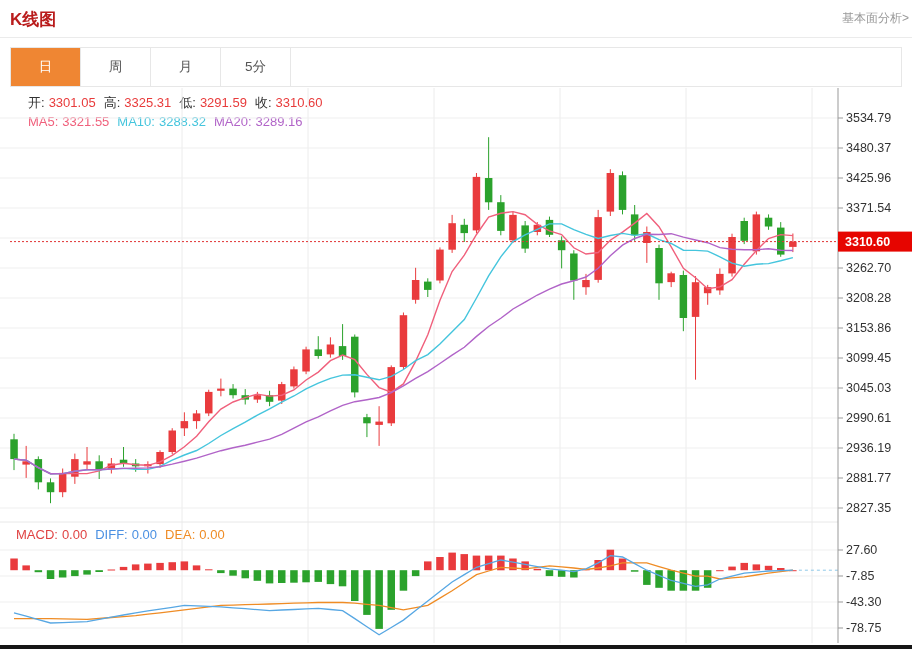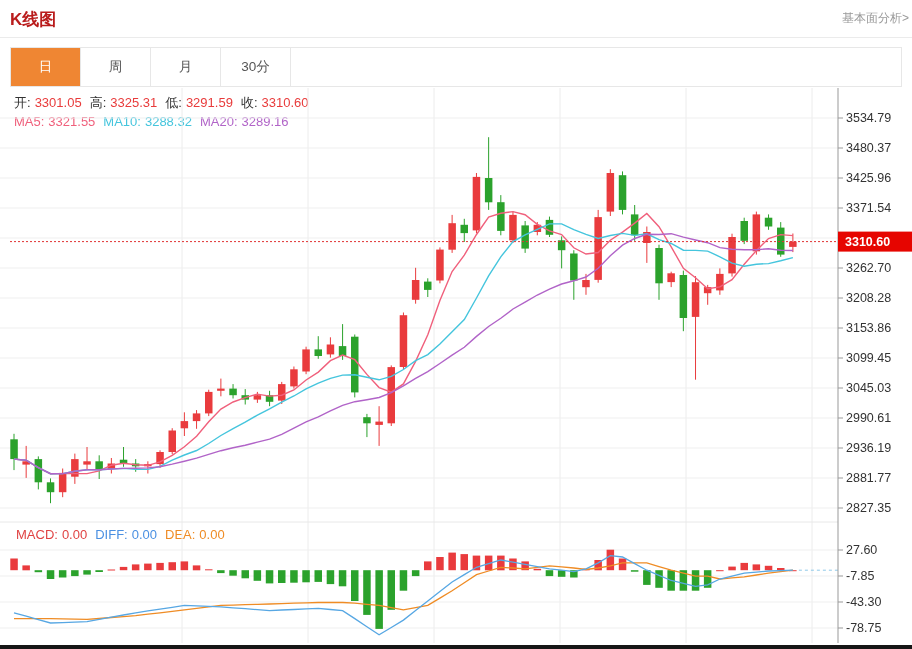--- a/index.html
+++ b/index.html
@@ -7,39 +7,39 @@
   #page{position:relative;width:912px;height:649px;background:#fff;overflow:hidden;}
   .page-title{position:absolute;left:10px;top:8px;font-size:17px;font-weight:bold;color:#b91c1c;}
   .fa-link{position:absolute;right:3px;top:10px;font-size:12px;color:#999;cursor:pointer;text-decoration:none;}
   .title-divider{position:absolute;left:0;top:37px;width:912px;height:1px;background:#ebebeb;}
   .tabbar{position:absolute;left:10px;top:47px;width:892px;height:40px;display:flex;
           border:1px solid #e7e7e7;box-sizing:border-box;background:#fff;}
   .tab{width:70px;text-align:center;line-height:38px;font-size:13.5px;color:#555;
        border-right:1px solid #e7e7e7;cursor:pointer;box-sizing:border-box;background:#fff;}
   .tab.active{background:#ef8633;color:#fff;}
   .tab-filler{flex:1;}
-  .legend-row{position:absolute;left:14px;font-size:13px;white-space:nowrap;}
+  .legend-row{position:absolute;left:28px;font-size:13px;white-space:nowrap;}
   .legend-row span{margin-right:4px;}
   .legend-pair{margin-right:12px;}
   #chart-svg{position:absolute;left:0;top:88px;}
   .bottom-bar{position:absolute;left:0;bottom:0;width:912px;height:4px;background:#161616;}
 </style>
 </head>
 <body>
 
 <div id="page">
   <div class="page-title">K线图</div>
   <a class="fa-link">基本面分析&gt;</a>
   <div class="title-divider"></div>
 
   <div class="tabbar">
       <div class="tab active">日</div>
       <div class="tab">周</div>
       <div class="tab">月</div>
-      <div class="tab">30分</div>
+      <div class="tab">5分</div>
       <div class="tab-filler"></div>
     </div>
 
   <div class="legend-row" style="top:94px;"><span class="legend-pair"><span style="color: rgb(51, 51, 51);">开:</span><span style="color: rgb(232, 59, 59);">3301.05</span></span><span class="legend-pair"><span style="color: rgb(51, 51, 51);">高:</span><span style="color: rgb(232, 59, 59);">3325.31</span></span><span class="legend-pair"><span style="color: rgb(51, 51, 51);">低:</span><span style="color: rgb(232, 59, 59);">3291.59</span></span><span class="legend-pair"><span style="color: rgb(51, 51, 51);">收:</span><span style="color: rgb(232, 59, 59);">3310.60</span></span></div>
   <div class="legend-row" style="top:114px;"><span class="legend-pair"><span style="color: rgb(240, 96, 124);">MA5:</span><span style="color: rgb(240, 96, 124);">3321.55</span></span><span class="legend-pair"><span style="color: rgb(69, 197, 221);">MA10:</span><span style="color: rgb(69, 197, 221);">3288.32</span></span><span class="legend-pair"><span style="color: rgb(177, 100, 200);">MA20:</span><span style="color: rgb(177, 100, 200);">3289.16</span></span></div>
   <div class="legend-row" style="top:527px;left:16px;"><span class="legend-pair"><span style="color: rgb(224, 67, 67);">MACD:</span><span style="color: rgb(224, 67, 67);">0.00</span></span><span class="legend-pair"><span style="color: rgb(74, 144, 226);">DIFF:</span><span style="color: rgb(74, 144, 226);">0.00</span></span><span class="legend-pair"><span style="color: rgb(239, 140, 37);">DEA:</span><span style="color: rgb(239, 140, 37);">0.00</span></span></div>
 
   <svg id="chart-svg" width="912" height="561" viewBox="0 88 912 561">
       <g>
         <line x1="182" y1="88" x2="182" y2="643" stroke="#ececec" stroke-width="1"></line>

